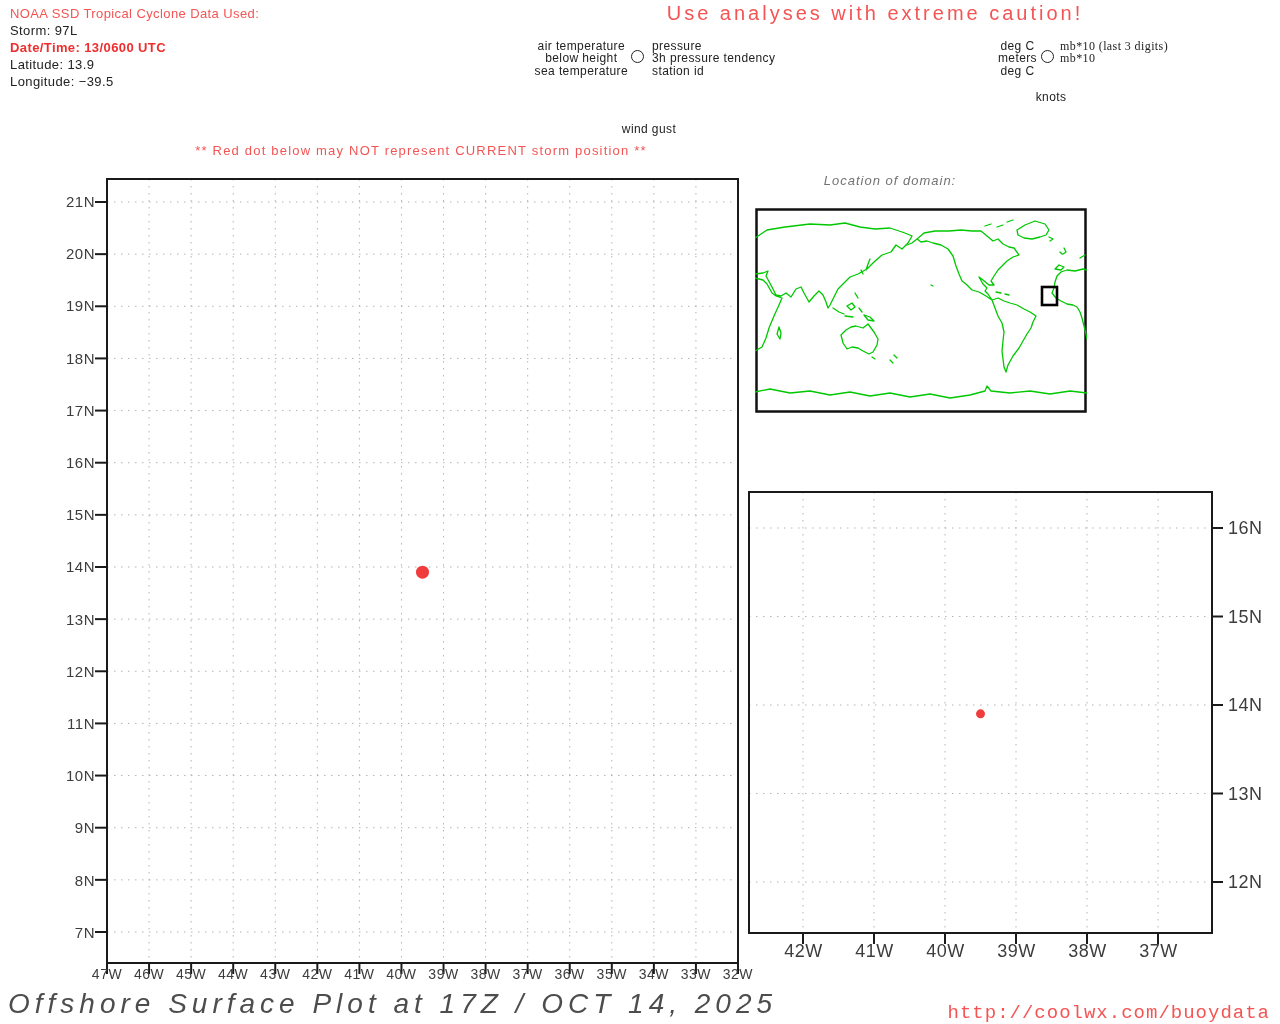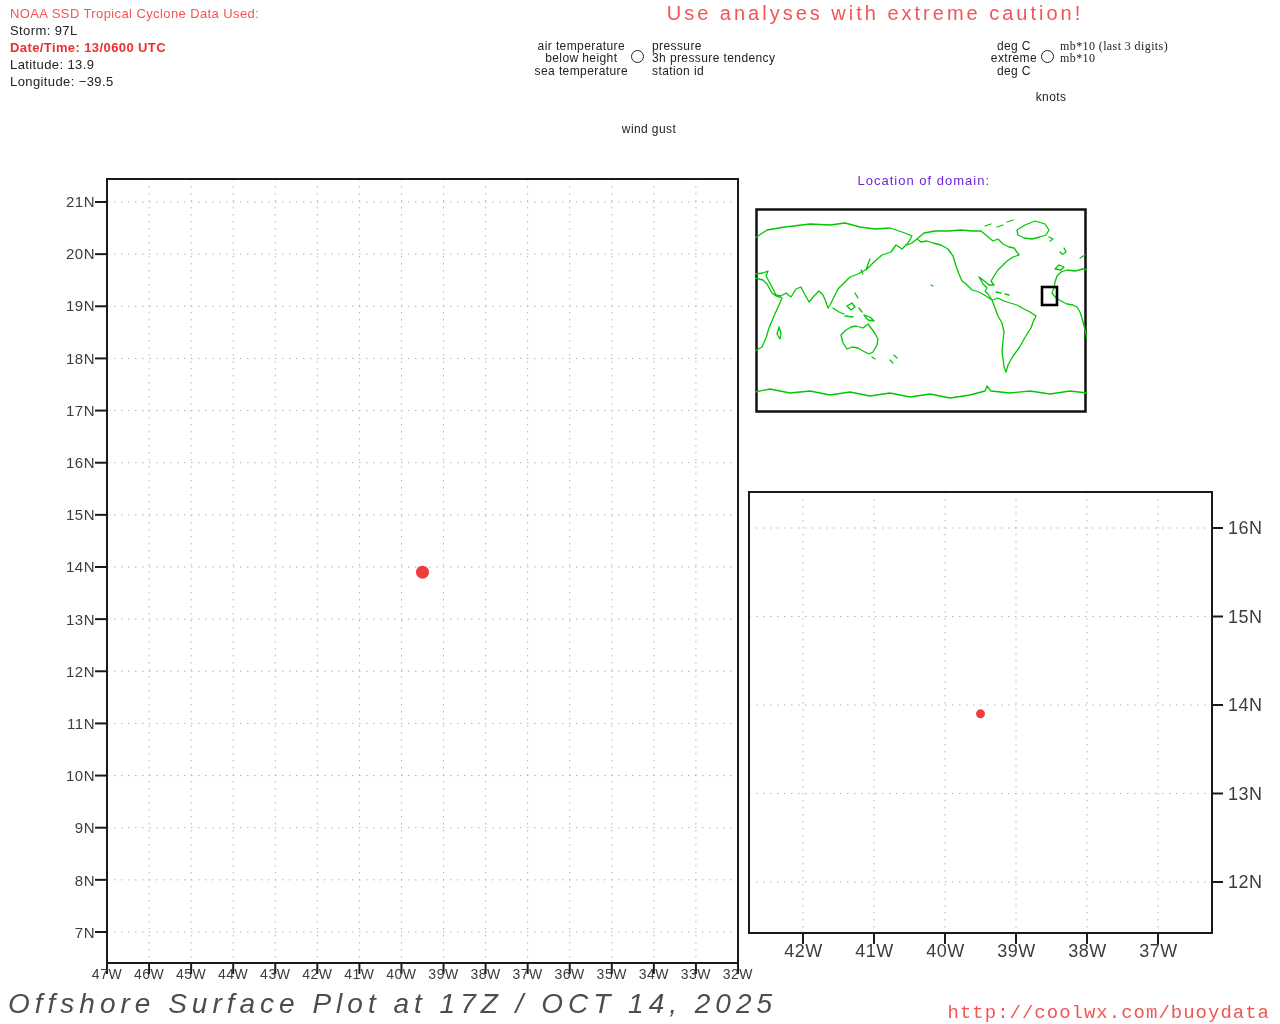--- a/index.html
+++ b/index.html
@@ -30,22 +30,22 @@
            font-size:13px;letter-spacing:1.2px;color:var(--red-soft,#f45454);white-space:nowrap;}
 
   .main-ylabels{position:absolute;left:30px;top:194px;width:65px;height:747px;
     display:flex;flex-direction:column;justify-content:space-between;align-items:flex-end;
     font-size:15px;color:#3d3d3d;}
   .main-ylabels div{height:16px;line-height:16px;letter-spacing:0.5px;}
   .main-xlabels{position:absolute;left:86px;top:966px;width:673px;display:flex;
     justify-content:space-between;font-size:14px;color:#3d3d3d;}
   .main-xlabels div{width:42px;text-align:center;letter-spacing:0.5px;}
 
-  .map-title{position:absolute;left:790px;top:173px;width:200px;text-align:right;
-             font-size:13px;letter-spacing:1px;color:#6d28d9;white-space:nowrap;}
+  .map-title{position:absolute;left:790px;top:173px;width:200px;text-align:center;
+             font-size:13px;letter-spacing:1px;color:#737373;white-space:nowrap;font-style:italic;}
   .map-svg{position:absolute;left:755px;top:208px;}
   .map-frame{fill:#fff;stroke:#111;stroke-width:2.5;}
   .coast{fill:none;stroke:var(--map-green,#00c800);stroke-width:1.3;
          stroke-linejoin:round;stroke-linecap:round;}
   .domain-box{fill:none;stroke:#000;stroke-width:2.6;}
 
   .inset-ylabels{position:absolute;left:1228px;top:518px;height:374px;display:flex;
     flex-direction:column;justify-content:space-between;font-size:18px;color:#3d3d3d;}
   .inset-ylabels div{height:20px;line-height:20px;letter-spacing:0.5px;}
   .inset-xlabels{position:absolute;left:768px;top:941px;width:426px;display:flex;
@@ -172,31 +172,32 @@
 
   <div>pressure</div>
       <div>3h pressure tendency</div>
       <div>station id</div>
     </div>
   <div class="leg ctr" style="left:589px;top:77px;width:120px;margin-top:46px;">wind gust</div>
 
   <div class="leg ra" style="right:243px;top:40px;">
 
   <div>deg C</div>
-      <div>extreme</div>
+      <div>meters</div>
       <div>deg C</div>
     </div>
   <span class="legend-circle" style="left:1041px;top:50px;"></span>
   <div class="leg" style="left:1060px;top:40px;font-family:Liberation Serif, serif;">
 
   <div>mb*10 (last 3 digits)</div>
       <div>mb*10</div>
     </div>
   <div class="leg ctr" style="left:991px;top:77px;width:120px;margin-top:14px;">knots</div>
 
+  <div class="warning">** Red dot below may NOT represent CURRENT storm position **</div>
 
   <div class="main-ylabels">
 
   <div>21N</div>
       <div>20N</div>
       <div>19N</div>
       <div>18N</div>
       <div>17N</div>
       <div>16N</div>
       <div>15N</div>

